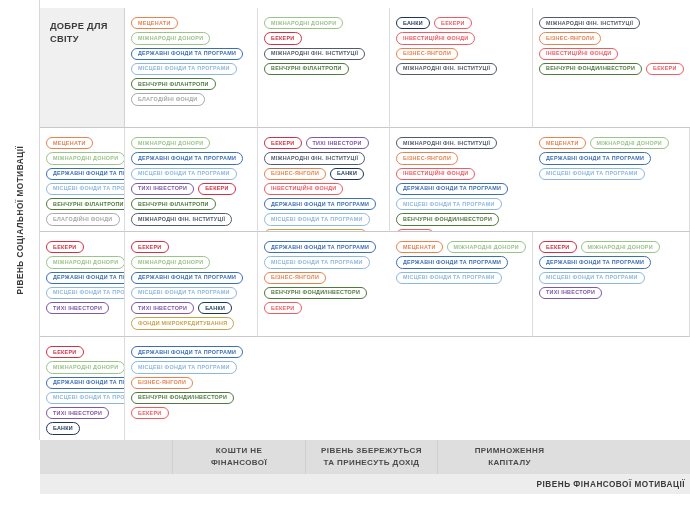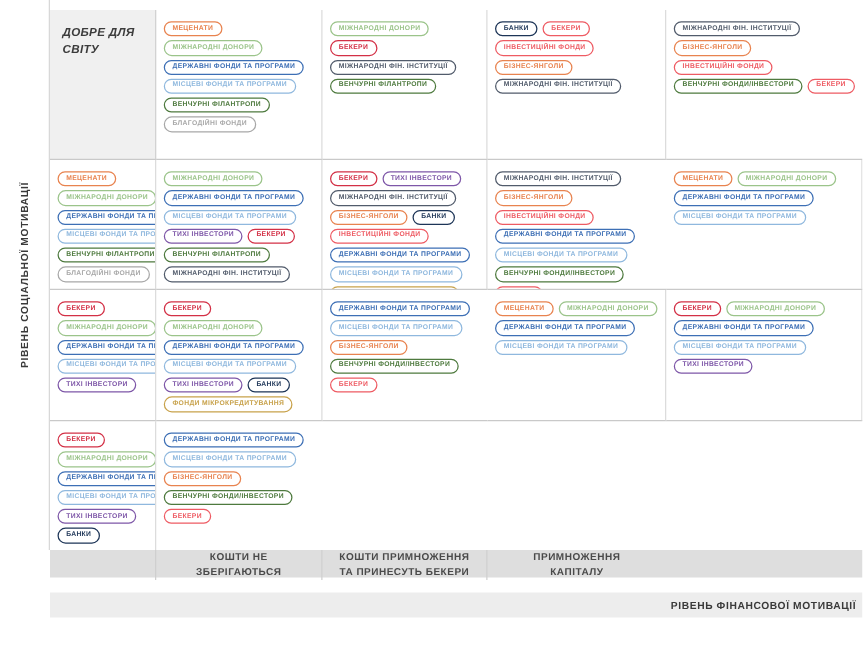--- a/index.html
+++ b/index.html
@@ -59,21 +59,20 @@
   }
   .cell.lastcol { border-right: none; }
   .grid > .cell:nth-child(n+16):nth-child(-n+20) { border-bottom: none; }
 
   .rowhead-label {
     font-size: 9.3px;
     font-weight: bold;
     color: #3c3c3c;
     line-height: 1.42;
     letter-spacing: .25px;
-    font-style: italic;
   }
 
   .tags { display: flex; flex-wrap: wrap; gap: 3px 4px; align-content: flex-start; }
 
   .tag {
     display: inline-block;
     border: 1px solid #999;
     border-radius: 9px;
     padding: 1.5px 6px 2px 6px;
     font-size: 5.4px;
@@ -82,24 +81,25 @@
     line-height: 1.25;
     white-space: nowrap;
     background: #ffffff;
     color: #777;
   }
 
   
   .footer-band {
     position: absolute;
     left: 40px; top: 440px;
-    width: 650px; height: 22px;
+    width: 650px; height: 34px;
     display: grid;
     grid-template-columns: 85px 133px 132px 143px 157px;
     background: #dedede;
+    padding-left: 48px;
   }
   .fcell {
     border-right: 1px solid #cfcfcf;
     display: flex; align-items: center; justify-content: center;
     text-align: center;
   }
   .fcell.first { border-right: 1px solid #cfcfcf; }
   .fcell.last { border-right: none; }
   .fcell span {
     font-size: 8px;
@@ -291,27 +291,27 @@
           <span class="tag" style="border-color: rgb(238, 91, 99); color: rgb(238, 91, 99);">БЕКЕРИ</span>
         </div>
       </div>
     </div>
 
   <div class="footer-band">
       <div class="fcell first"></div>
       <div class="fcell">
         <span>
           <div>КОШТИ НЕ</div>
-          <div>ЗБЕРІГАЮТЬСЯ</div>
+          <div>ФІНАНСОВОЇ</div>
         </span>
       </div>
       <div class="fcell">
         <span>
-          <div>КОШТИ ПРИМНОЖЕННЯ</div>
-          <div>ТА ПРИНЕСУТЬ БЕКЕРИ</div>
+          <div>РІВЕНЬ ЗБЕРЕЖУТЬСЯ</div>
+          <div>ТА ПРИНЕСУТЬ ДОХІД</div>
         </span>
       </div>
       <div class="fcell last">
         <span>
           <div>ПРИМНОЖЕННЯ</div>
           <div>КАПІТАЛУ</div>
         </span>
       </div>
     </div>
 

